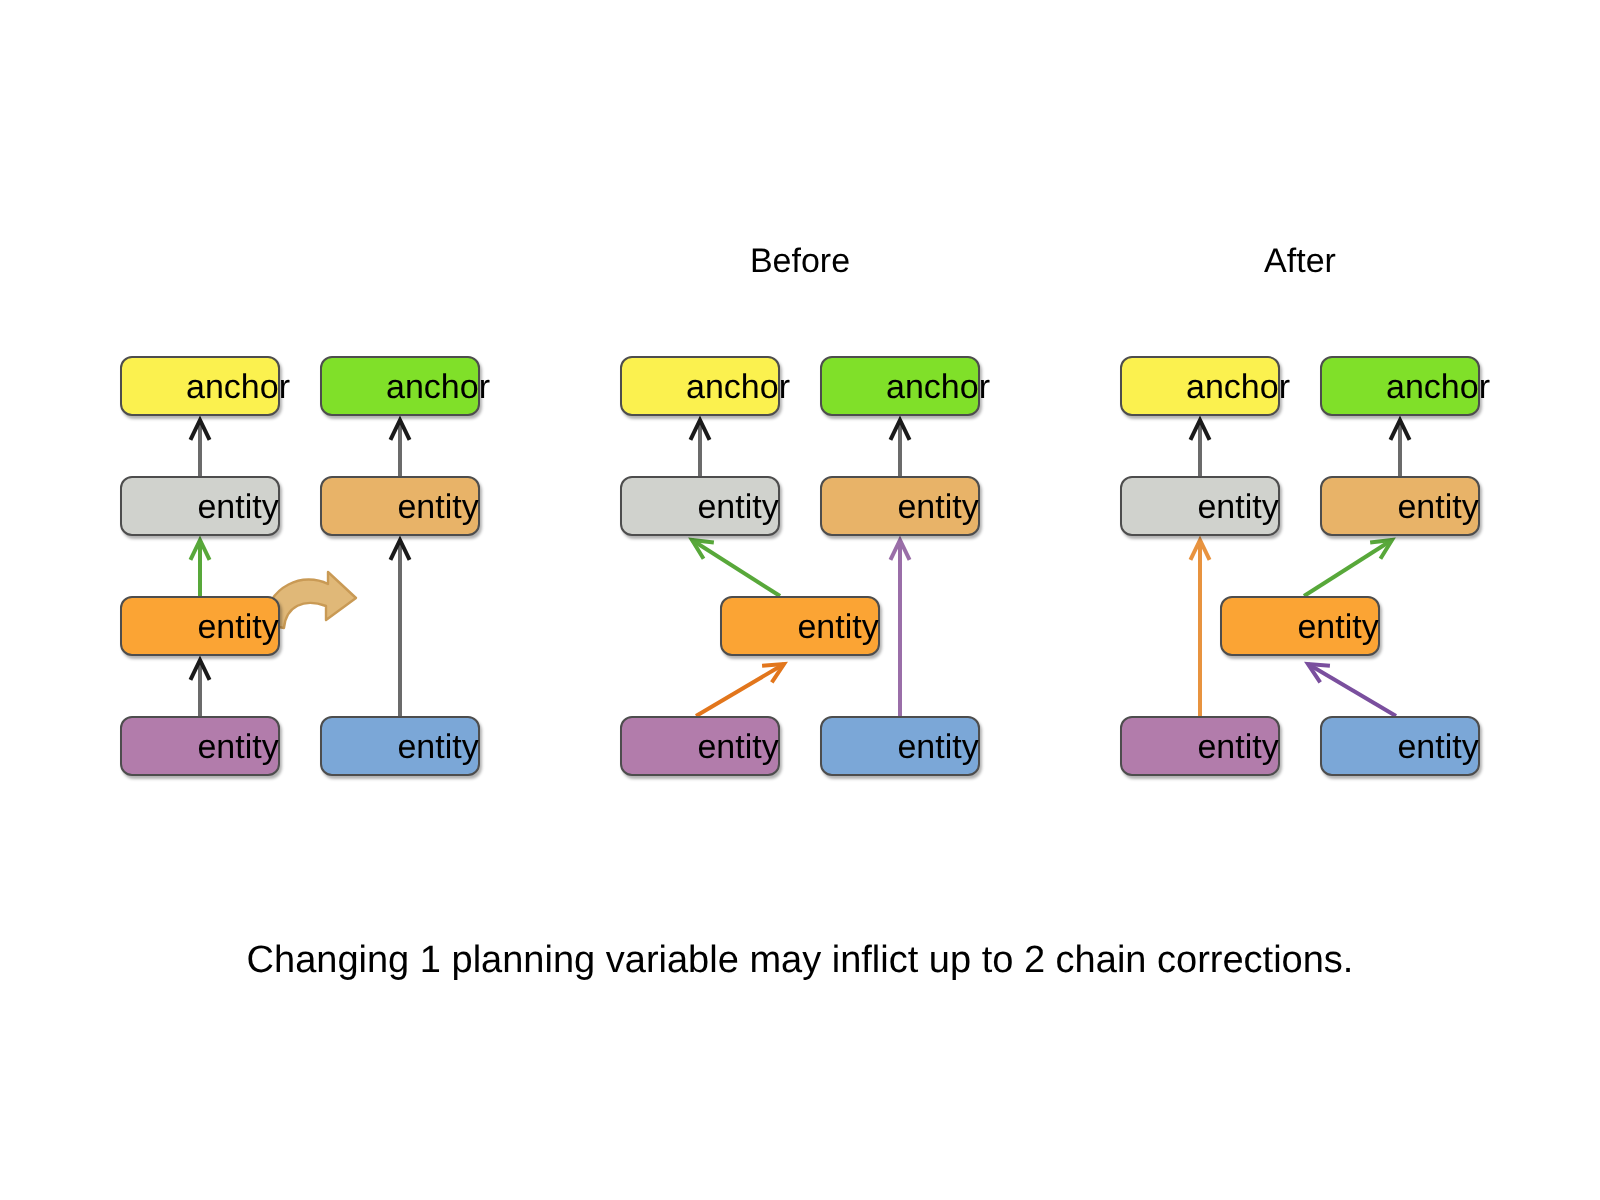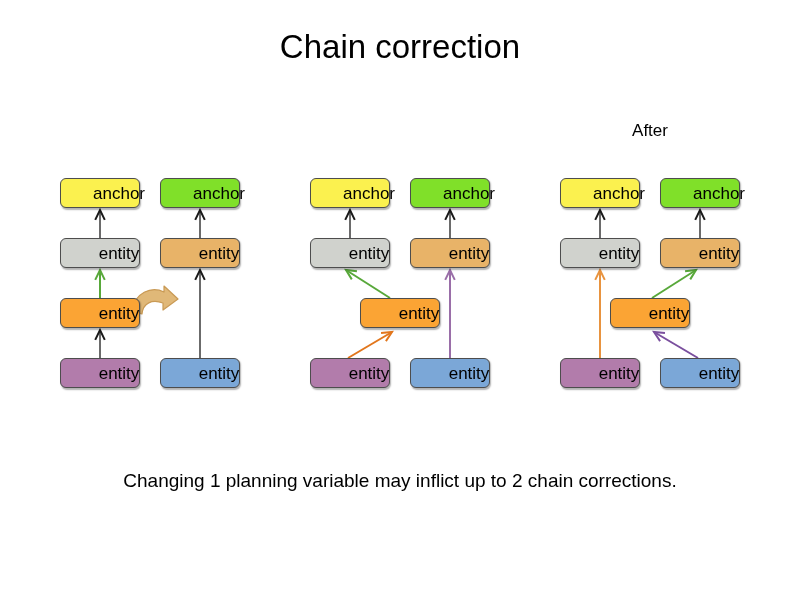--- a/index.html
+++ b/index.html
@@ -73,22 +73,22 @@
     box-shadow: 1px 1.5px 1.5px rgba(0,0,0,0.30);
     line-height: 1;
     padding-left: 38px;
   }
 </style>
 </head>
 <body>
 
 <div id="stage">
 
-  <div class="title">Chain correction</div>
-
+
+  <div class="panel-label" id="label-before">Before</div>
   <div class="panel-label" id="label-after">After</div>
 
   <svg id="arrow-layer" viewBox="0 0 800 600" xmlns="http://www.w3.org/2000/svg">
       <g>
         <line x1="100" y1="238" x2="100" y2="210" stroke="#6b6b6b" stroke-width="2"></line>
         <path d="M 95.21537912477646 219.90491812587945 L 100 210 L 104.78462087522354 219.90491812587945" fill="none" stroke="#1a1a1a" stroke-width="2" stroke-linecap="butt"></path>
       </g>
       <g>
         <line x1="200" y1="238" x2="200" y2="210" stroke="#6b6b6b" stroke-width="2"></line>
         <path d="M 195.21537912477646 219.90491812587945 L 200 210 L 204.78462087522354 219.90491812587945" fill="none" stroke="#1a1a1a" stroke-width="2" stroke-linecap="butt"></path>

